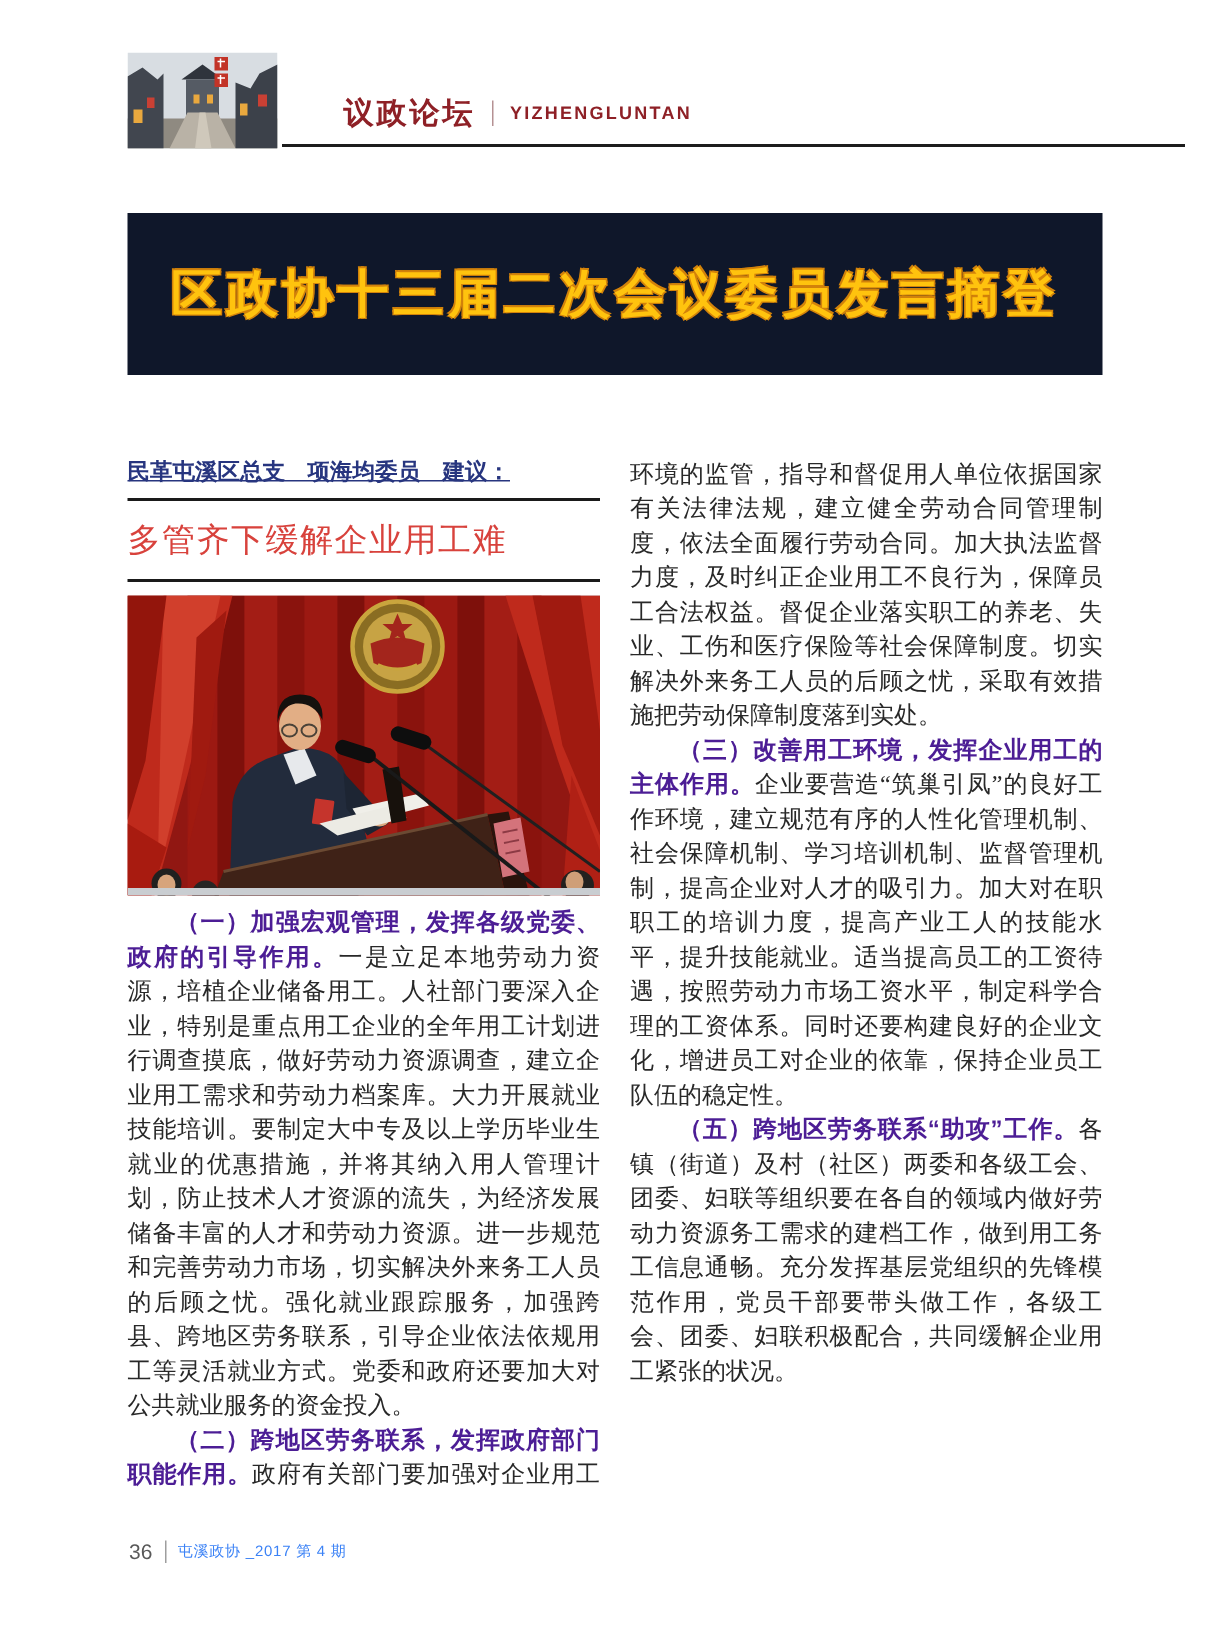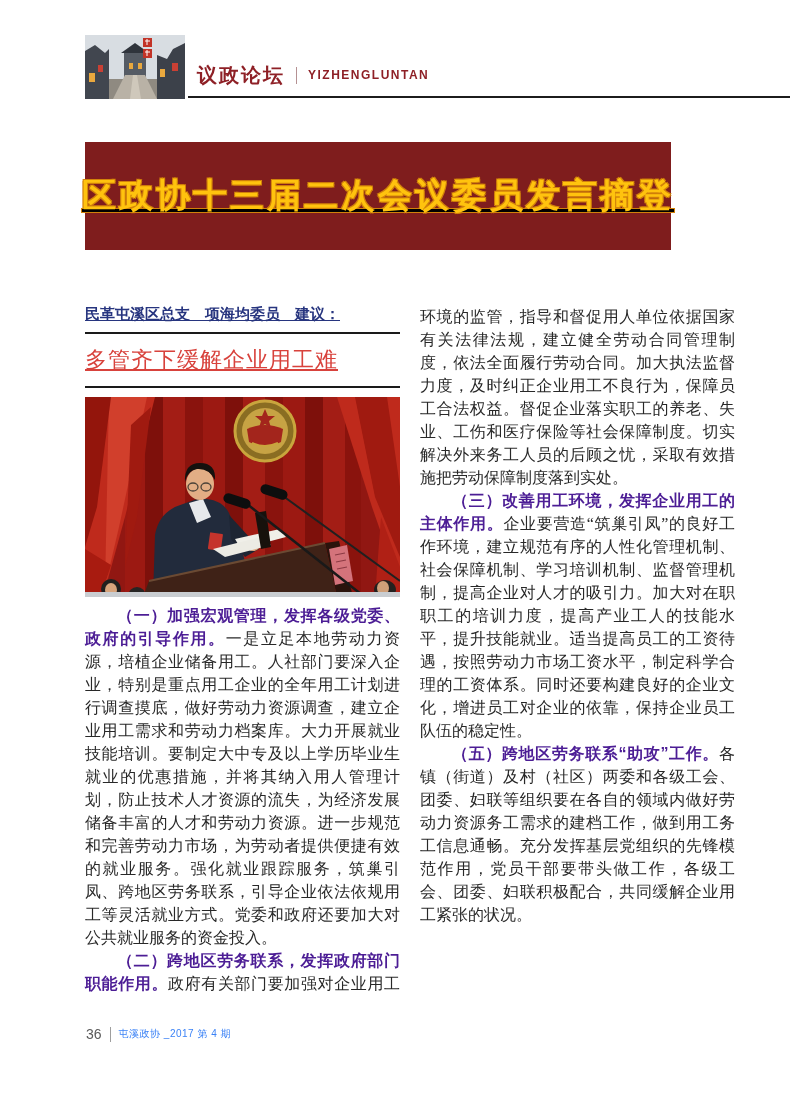--- a/index.html
+++ b/index.html
@@ -2,36 +2,36 @@
 <html><head>
 <meta charset="utf-8">
 <style>
   html,body { margin:0; padding:0; background:#ffffff; }
   body { width:804px; height:1098px; overflow:hidden; font-family:"Liberation Sans", sans-serif; }
   .page { position:relative; width:804px; height:1098px; background:#ffffff; }
 
   
   .masthead-photo { position:absolute; left:85px; top:35px; width:100px; height:64px; display:block; }
   .masthead-titlebox { position:absolute; left:197px; top:58px; height:34px; display:flex; align-items:center; gap:11px; }
-  .masthead-cn { font-family:"Liberation Serif","DejaVu Serif",serif; font-weight:bold; font-size:20px; color:#8e2026; letter-spacing:2px; }
+  .masthead-cn { font-family:"Liberation Serif","DejaVu Serif",serif; font-weight:bold; font-size:20px; color:#8e2026; letter-spacing:2px;margin-left:32px; }
   .masthead-sep { width:1px; height:17px; background:#b59193; }
   .masthead-en { font-size:12px; font-weight:bold; color:#8e2026; letter-spacing:1.5px;text-align:center; }
   .masthead-rule { position:absolute; left:188px; top:96px; width:602px; height:2px; background:#1c1c1c; }
 
   
-  .banner { position:absolute; left:85px; top:142px; width:586px; height:108px; background:#7f1d1d; display:flex; align-items:center; justify-content:center;text-decoration:underline; }
+  .banner { position:absolute; left:85px; top:142px; width:650px; height:108px; background:#0f172a; display:flex; align-items:center; justify-content:center; }
   .banner-title { font-size:34px; font-weight:bold; color:#ffc30e; letter-spacing:3px; white-space:nowrap;
                   text-shadow:1px 1px 0 #d2820a, -1px 1px 0 #d2820a, 1px -1px 0 #d2820a, -1px -1px 0 #d2820a; }
 
   
   .article { position:absolute; left:85px; top:305px; width:650px; height:700px;
              column-count:2; column-gap:20px; column-fill:auto; }
   .byline { font-size:15px; font-weight:bold; color:#27357f; margin:0 0 2px 0;text-decoration:underline; }
   .hrule  { height:2px; background:#1a1a1a; margin:8px 0 0 0; break-inside:avoid; }
-  .article-title { font-size:22px; color:#d8423c; letter-spacing:1px; margin:11px 0 11px 0; font-weight:normal; break-inside:avoid;text-decoration:underline; }
+  .article-title { font-size:22px; color:#d8423c; letter-spacing:1px; margin:11px 0 11px 0; font-weight:normal; break-inside:avoid; }
   .article-photo { display:block; margin:9px 0 7px 0; break-inside:avoid; }
   p.body-para { font-family:"Liberation Serif","DejaVu Serif",serif; font-size:16px; line-height:23px;
                 text-align:justify; text-indent:2em; margin:0; color:#282828; }
   p.body-para b { font-family:"Liberation Sans","DejaVu Sans",sans-serif; font-weight:bold; color:#4c1d95; }
 
   
   .footer { position:absolute; left:86px; top:1026px; display:flex; align-items:center; gap:8px; }
   .footer-num { font-size:14px; color:#595959; }
   .footer-sep { width:1px; height:15px; background:#9e9e9e; }
   .footer-journal { font-size:10px; color:#3b82f6; letter-spacing:0.5px; }
@@ -147,21 +147,21 @@
       </g>
       <g>
         <line x1="162" y1="107" x2="286" y2="205" stroke="#191919" stroke-width="2.5"></line>
         <line x1="198" y1="99" x2="315" y2="184" stroke="#202020" stroke-width="2"></line>
         <rect x="138" y="99" width="28" height="10" rx="5" fill="#0e0e0e" transform="rotate(18 152 104)"></rect>
         <rect x="175" y="90" width="28" height="10" rx="5" fill="#0e0e0e" transform="rotate(18 189 95)"></rect>
       </g>
       <rect x="0" y="195" width="315" height="5" fill="#c9cdd1"></rect>
     </svg>
 
-    <p class="body-para"><b>（一）加强宏观管理，发挥各级党委、政府的引导作用。</b><span>一是立足本地劳动力资源，培植企业储备用工。人社部门要深入企业，特别是重点用工企业的全年用工计划进行调查摸底，做好劳动力资源调查，建立企业用工需求和劳动力档案库。大力开展就业技能培训。要制定大中专及以上学历毕业生就业的优惠措施，并将其纳入用人管理计划，防止技术人才资源的流失，为经济发展储备丰富的人才和劳动力资源。进一步规范和完善劳动力市场，为劳动者提供便捷有效的就业服务。强化就业跟踪服务，筑巢引凤、跨地区劳务联系，引导企业依法依规用工等灵活就业方式。党委和政府还要加大对公共就业服务的资金投入。</span></p>
+    <p class="body-para"><b>（一）加强宏观管理，发挥各级党委、政府的引导作用。</b><span>一是立足本地劳动力资源，培植企业储备用工。人社部门要深入企业，特别是重点用工企业的全年用工计划进行调查摸底，做好劳动力资源调查，建立企业用工需求和劳动力档案库。大力开展就业技能培训。要制定大中专及以上学历毕业生就业的优惠措施，并将其纳入用人管理计划，防止技术人才资源的流失，为经济发展储备丰富的人才和劳动力资源。进一步规范和完善劳动力市场，切实解决外来务工人员的后顾之忧。强化就业跟踪服务，加强跨县、跨地区劳务联系，引导企业依法依规用工等灵活就业方式。党委和政府还要加大对公共就业服务的资金投入。</span></p>
     <p class="body-para"><b>（二）跨地区劳务联系，发挥政府部门职能作用。</b><span>政府有关部门要加强对企业用工环境的监管，指导和督促用人单位依据国家有关法律法规，建立健全劳动合同管理制度，依法全面履行劳动合同。加大执法监督力度，及时纠正企业用工不良行为，保障员工合法权益。督促企业落实职工的养老、失业、工伤和医疗保险等社会保障制度。切实解决外来务工人员的后顾之忧，采取有效措施把劳动保障制度落到实处。</span></p>
     <p class="body-para"><b>（三）改善用工环境，发挥企业用工的主体作用。</b><span>企业要营造“筑巢引凤”的良好工作环境，建立规范有序的人性化管理机制、社会保障机制、学习培训机制、监督管理机制，提高企业对人才的吸引力。加大对在职职工的培训力度，提高产业工人的技能水平，提升技能就业。适当提高员工的工资待遇，按照劳动力市场工资水平，制定科学合理的工资体系。同时还要构建良好的企业文化，增进员工对企业的依靠，保持企业员工队伍的稳定性。</span></p>
     <p class="body-para"><b>（五）跨地区劳务联系“助攻”工作。</b><span>各镇（街道）及村（社区）两委和各级工会、团委、妇联等组织要在各自的领域内做好劳动力资源务工需求的建档工作，做到用工务工信息通畅。充分发挥基层党组织的先锋模范作用，党员干部要带头做工作，各级工会、团委、妇联积极配合，共同缓解企业用工紧张的状况。</span></p>
   </div>
 
   <div class="footer">
     <span class="footer-num">36</span>
     <span class="footer-sep"></span>
     <span class="footer-journal">屯溪政协 _2017 第 4 期</span>
   </div>

